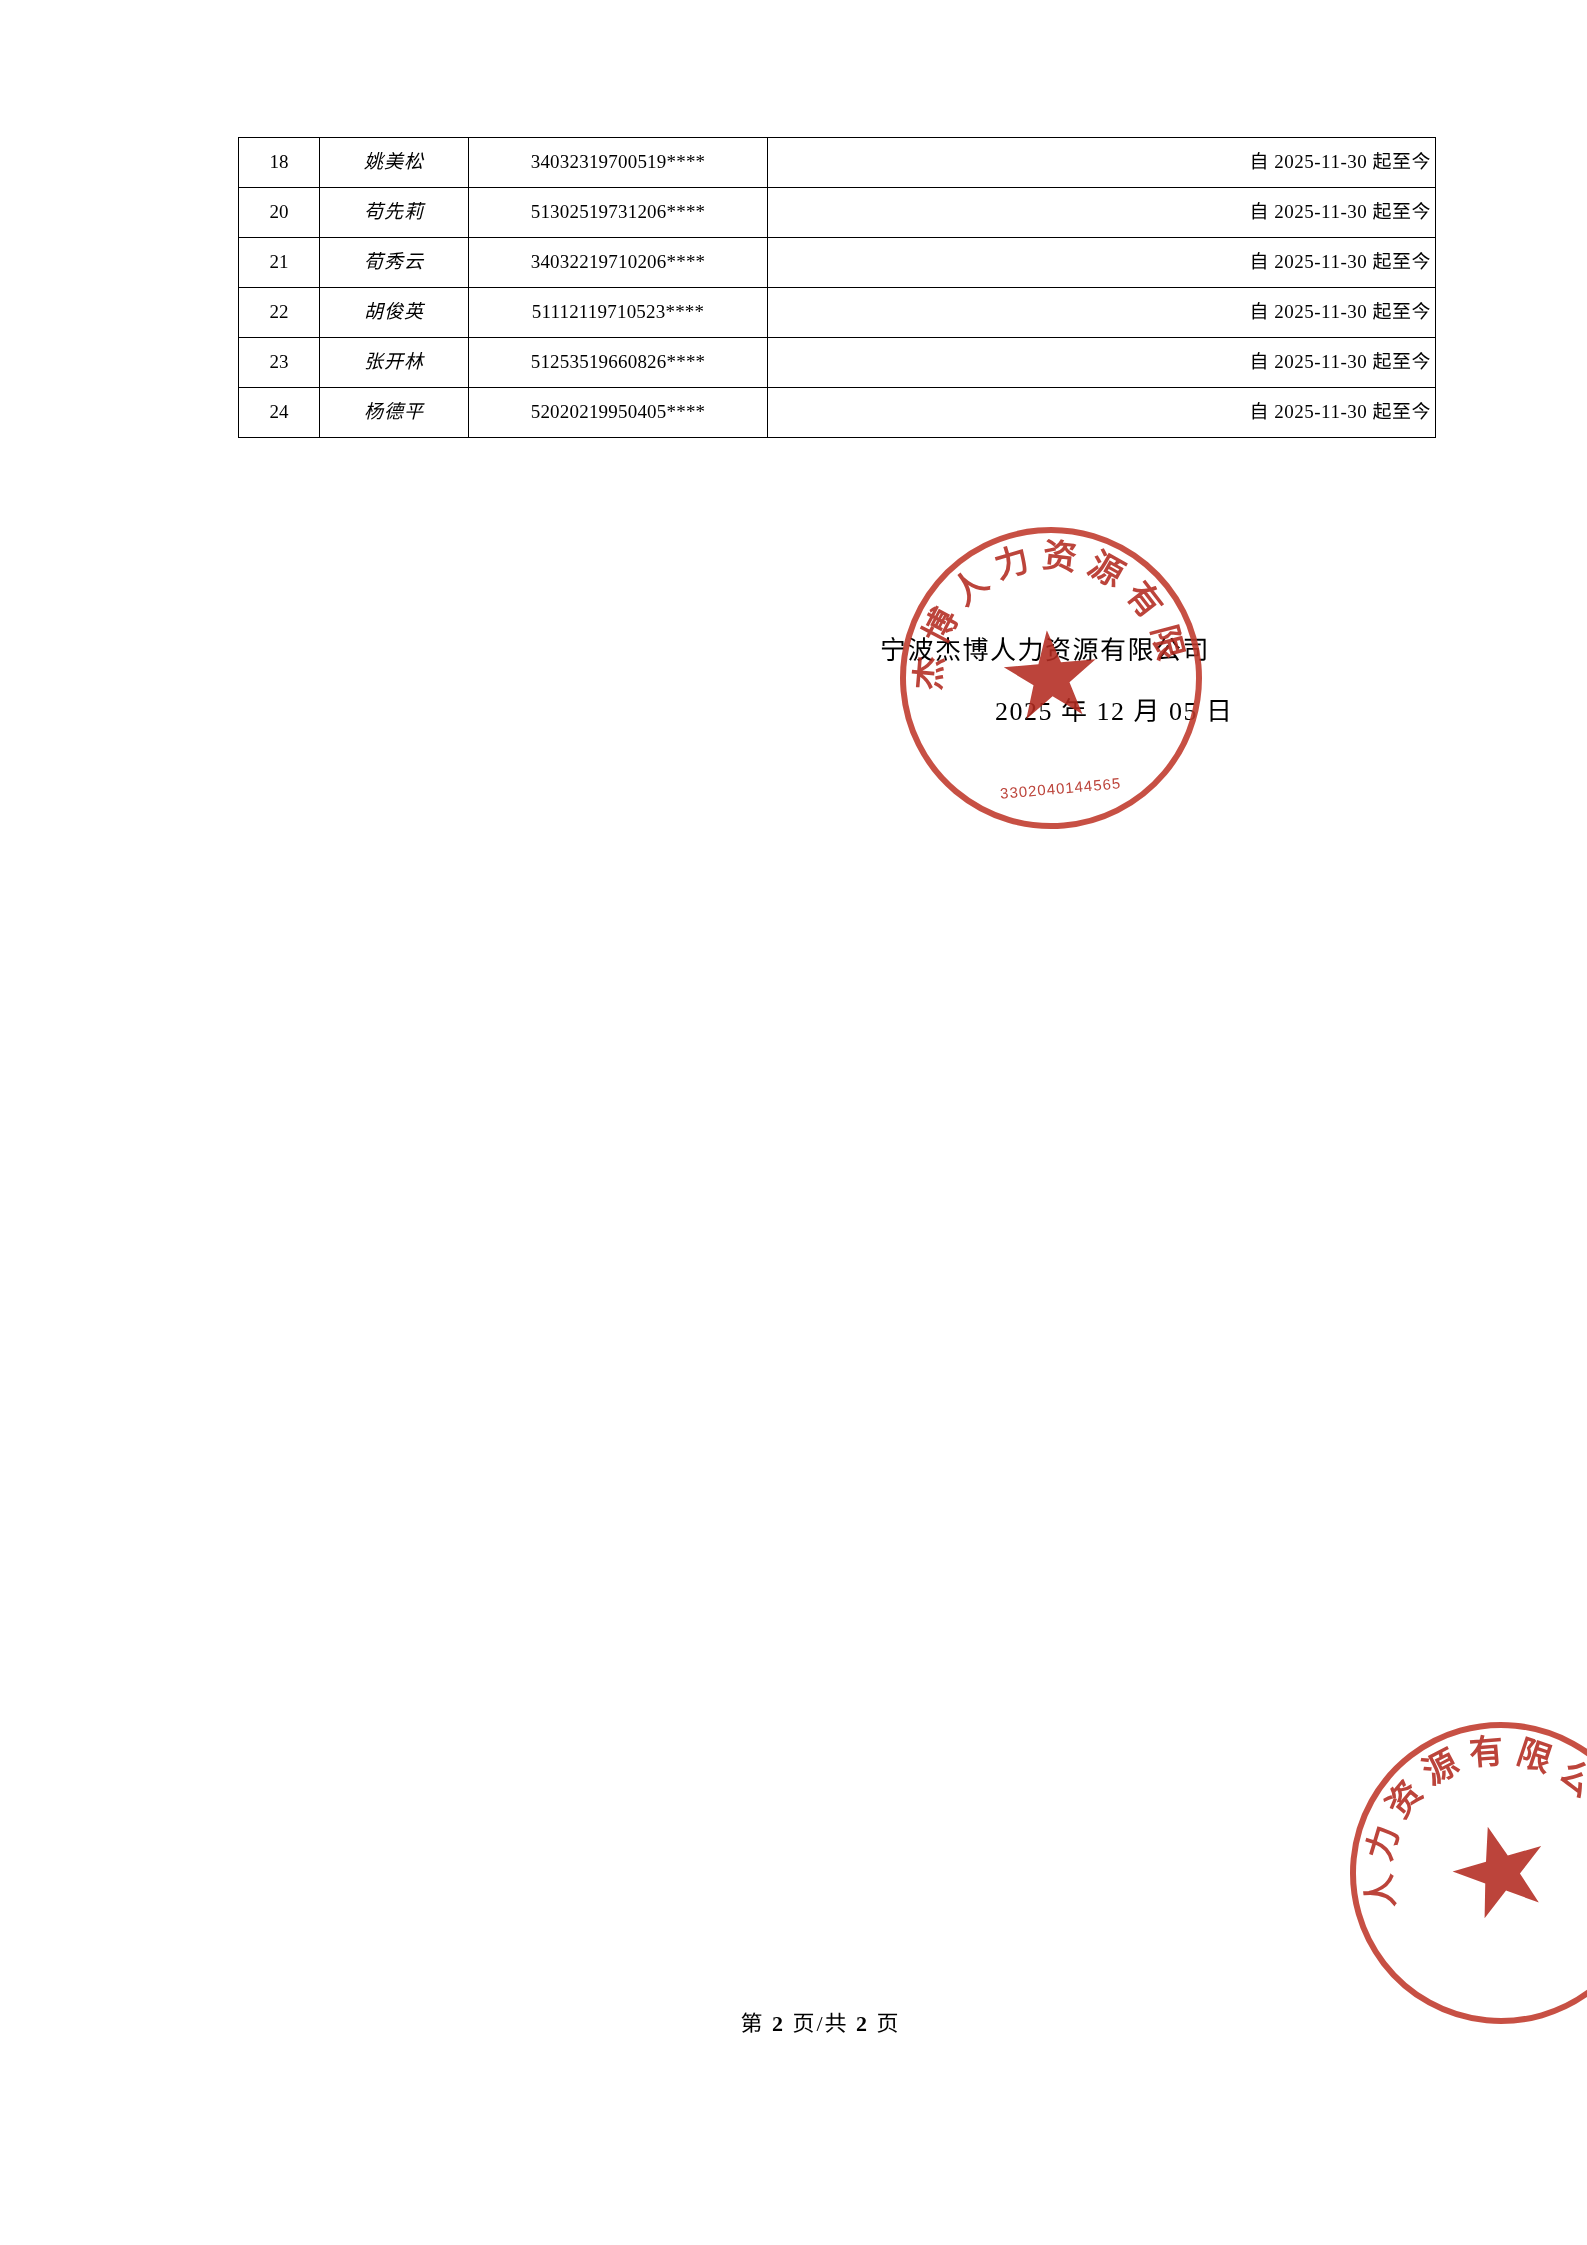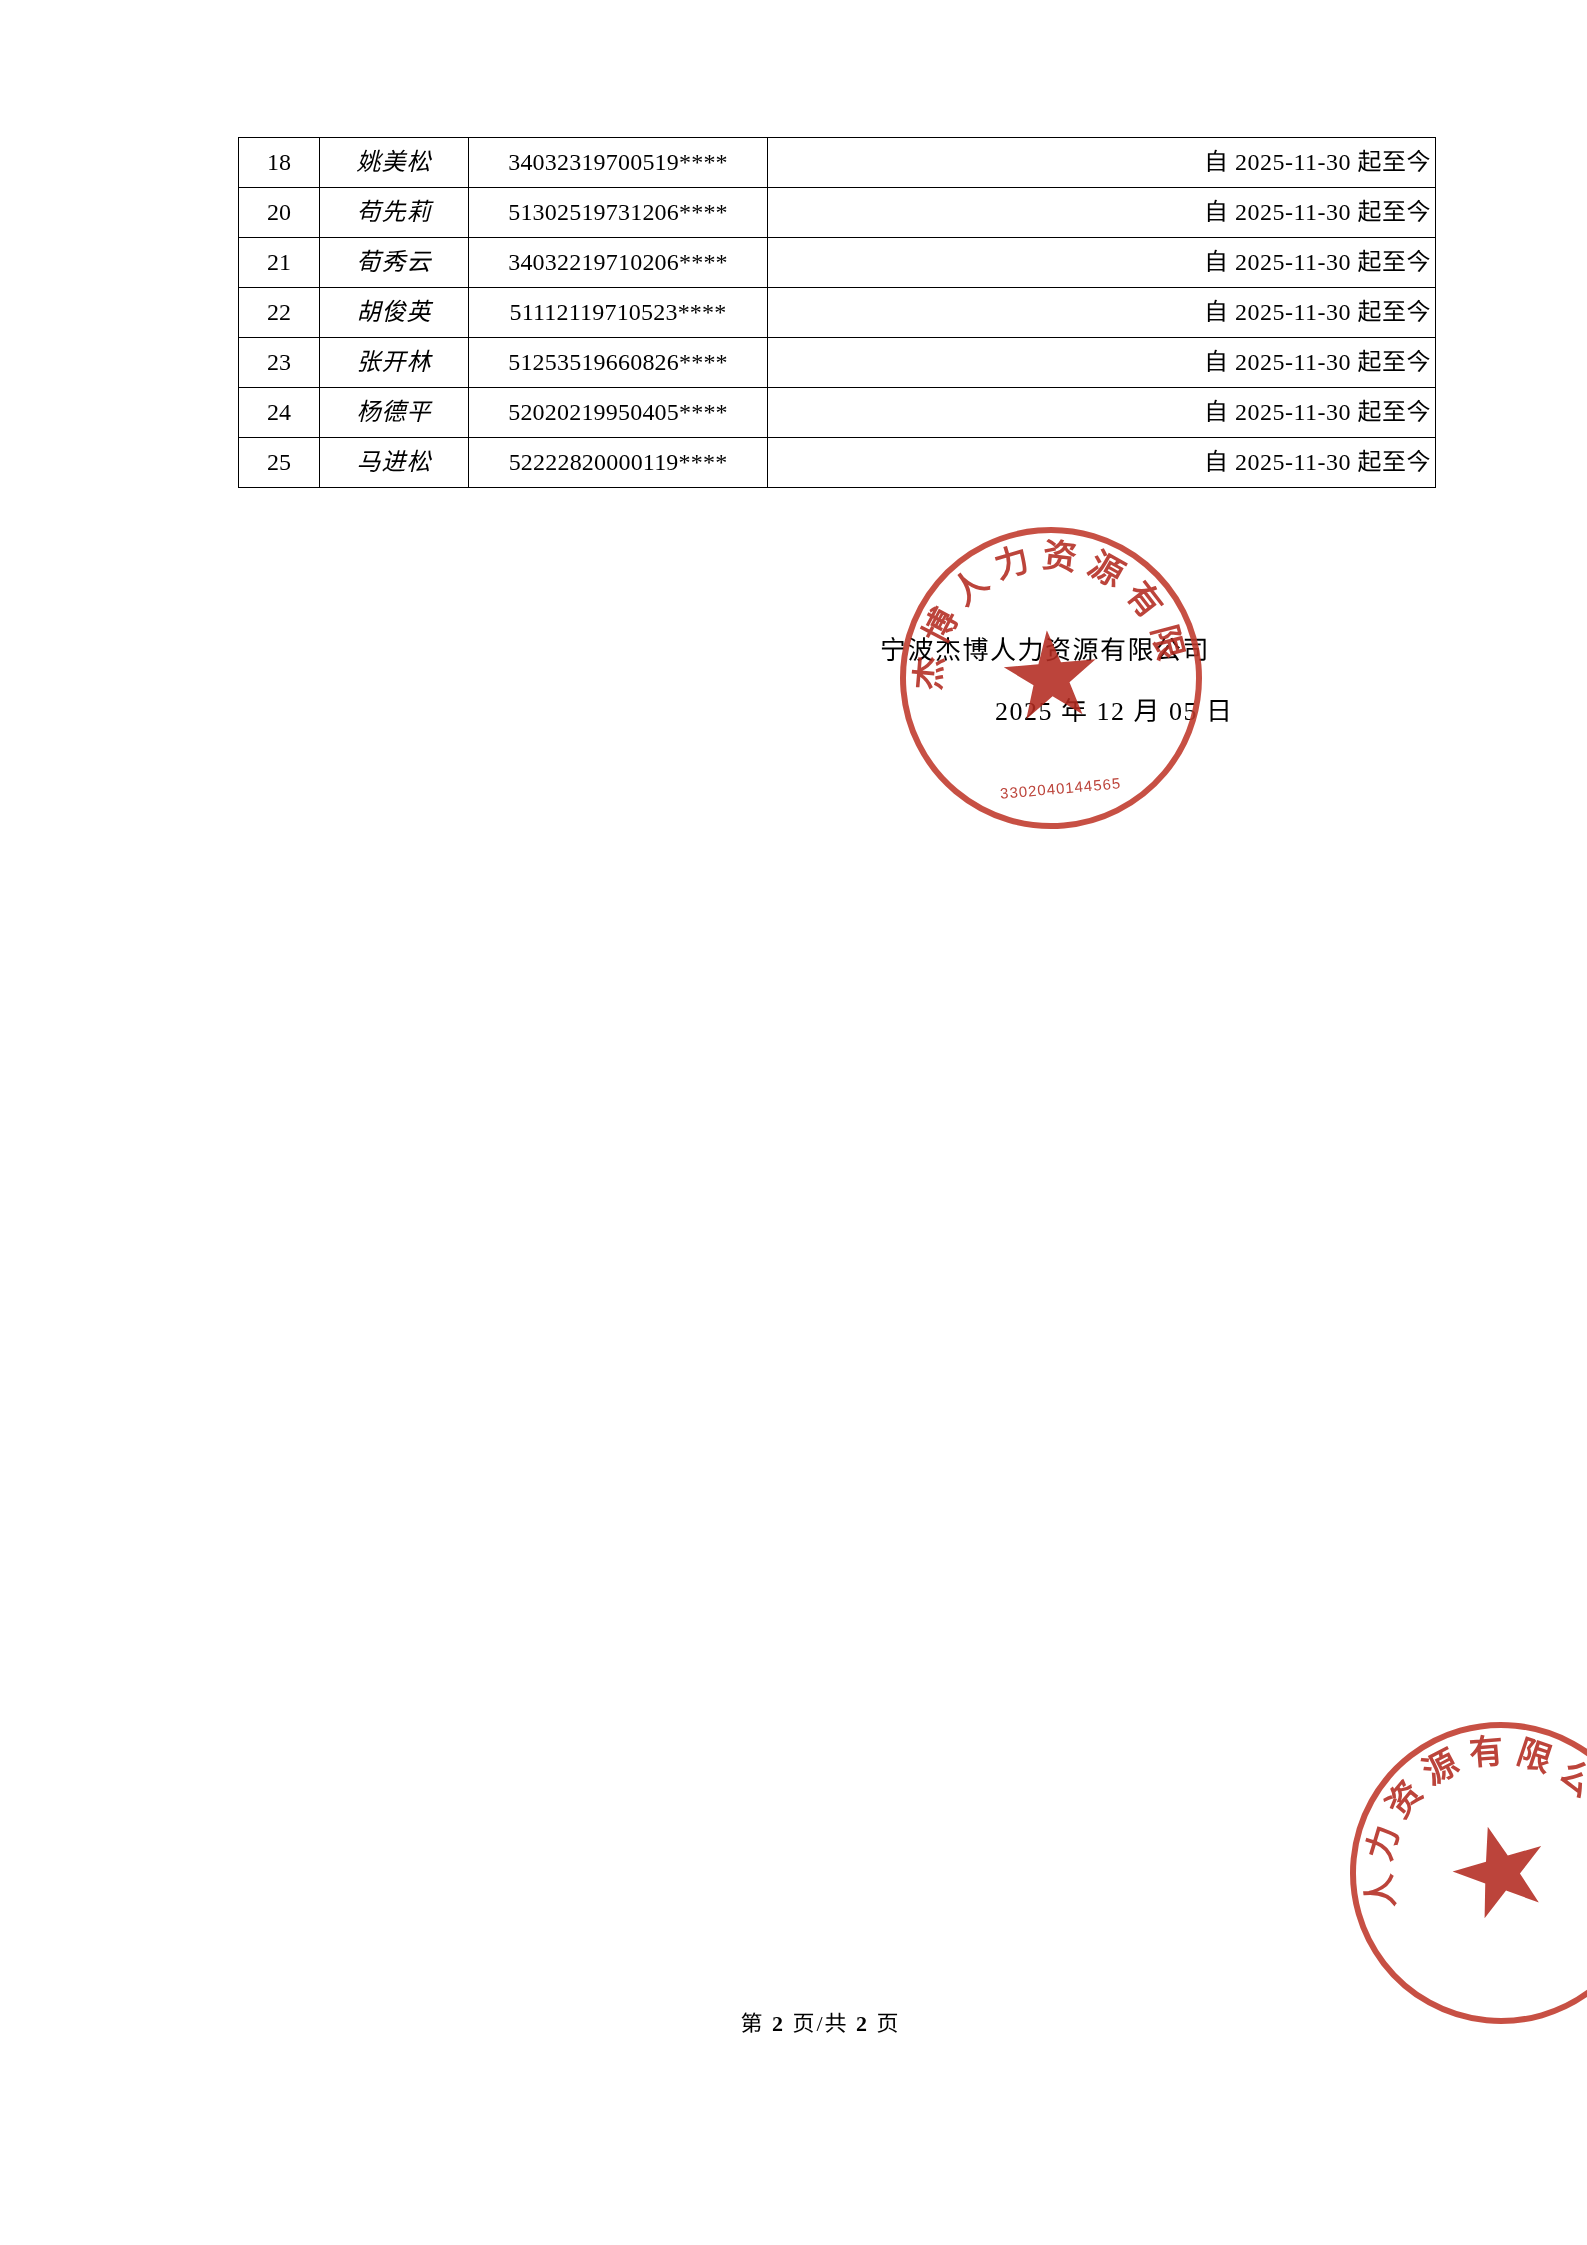--- a/index.html
+++ b/index.html
@@ -29,21 +29,21 @@
     left: 238px;
     top: 137px;
     width: 1161px;
     border-collapse: collapse;
     table-layout: fixed;
   }
   .roster-table td {
     border: 1px solid #000000;
     height: 49px;
     padding: 0 4px;
-    font-size: 24px;
+    font-size: 19px;
     line-height: 1.1;
     vertical-align: middle;
     white-space: nowrap;
   }
   .col-index   { width: 72px;  text-align: center; }
   .col-name    { width: 140px; text-align: center; letter-spacing: 1px; font-style: italic; }
   .col-id      { width: 290px; text-align: center; font-size: 20px; letter-spacing: 0.2px; }
   .col-period  { width: 659px; text-align: right; font-size: 22px; letter-spacing: 0.5px; }
 
   .col-name, .col-period, .col-index {
@@ -173,26 +173,20 @@
       <tr>
         <td class="col-index">23</td>
         <td class="col-name">张开林</td>
         <td class="col-id">51253519660826****</td>
         <td class="col-period">自 2025-11-30 起至今</td>
       </tr>
       <tr>
         <td class="col-index">24</td>
         <td class="col-name">杨德平</td>
         <td class="col-id">52020219950405****</td>
-        <td class="col-period">自 2025-11-30 起至今</td>
-      </tr>
-      <tr>
-        <td class="col-index">25</td>
-        <td class="col-name">马进松</td>
-        <td class="col-id">52222820000119****</td>
         <td class="col-period">自 2025-11-30 起至今</td>
       </tr>
     </tbody>
   </table>
 
   <div class="sign-block">
     <div class="sign-line">宁波杰博人力资源有限公司</div>
     <div class="sign-line sign-date">2025 年 12 月 05 日</div>
   </div>
 

